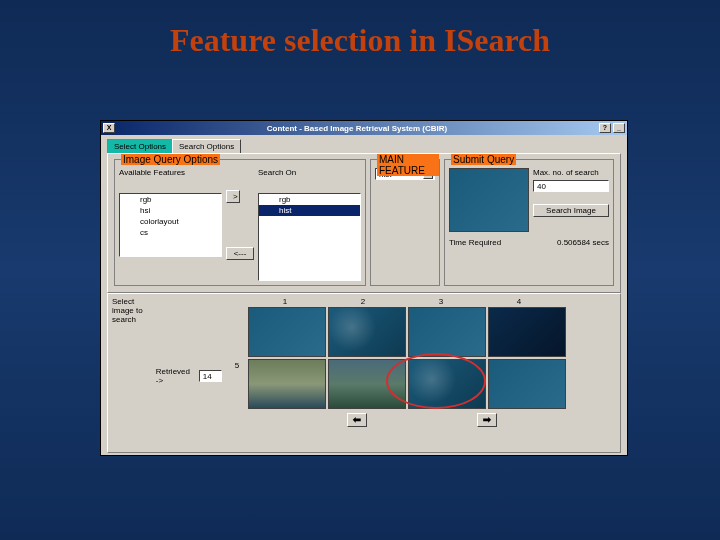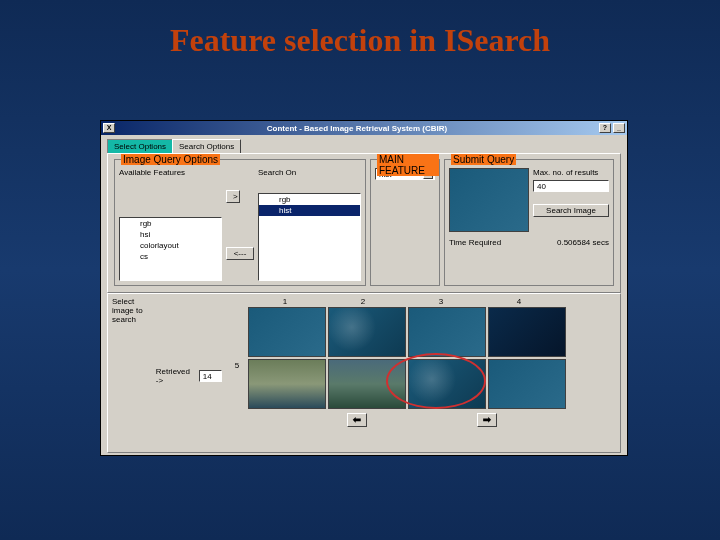--- a/index.html
+++ b/index.html
@@ -134,21 +134,21 @@
     width:20px; height:14px; background:#d4d0c8;
     border:1px solid #fff; border-right-color:#404040; border-bottom-color:#404040;
     font-size:10px; text-align:center; line-height:12px; font-weight:bold;
   }
   .red-circle {
     position:absolute;
     border:2px solid #d03030;
     border-radius:50%;
     pointer-events:none;
   }
-  .avail-col, .searchon-col { display:flex; flex-direction:column; gap:16px;justify-content:space-between;}
+  .avail-col, .searchon-col { display:flex; flex-direction:column; gap:16px;}
 </style>
 </head>
 <body>
 
 <div class="slide-title">Feature selection in ISearch</div>
 
 <div class="app-window">
 
   <div class="titlebar">
     <div class="titlebar-left">
@@ -202,21 +202,21 @@
           <span>hist</span>
           <span class="dd-btn">▾</span>
         </div>
       </div>
 
       <div class="groupbox" style="width:170px;">
         <div class="legend">Submit Query</div>
         <div style="display:flex; gap:4px;">
           <div class="thumb branch" style="width:80px; height:64px;"></div>
           <div style="flex:1; display:flex; flex-direction:column; gap:3px;">
-            <div class="label">Max. no. of results</div>
+            <div class="label">Max. no. of search</div>
             <div class="textfield">40</div>
             <div style="height:6px;"></div>
             <div class="btn">Search Image</div>
           </div>
         </div>
         <div style="display:flex; justify-content:space-between; margin-top:6px;">
           <span class="label">Time Required</span>
           <span class="label">0.506584 secs</span>
         </div>
       </div>

